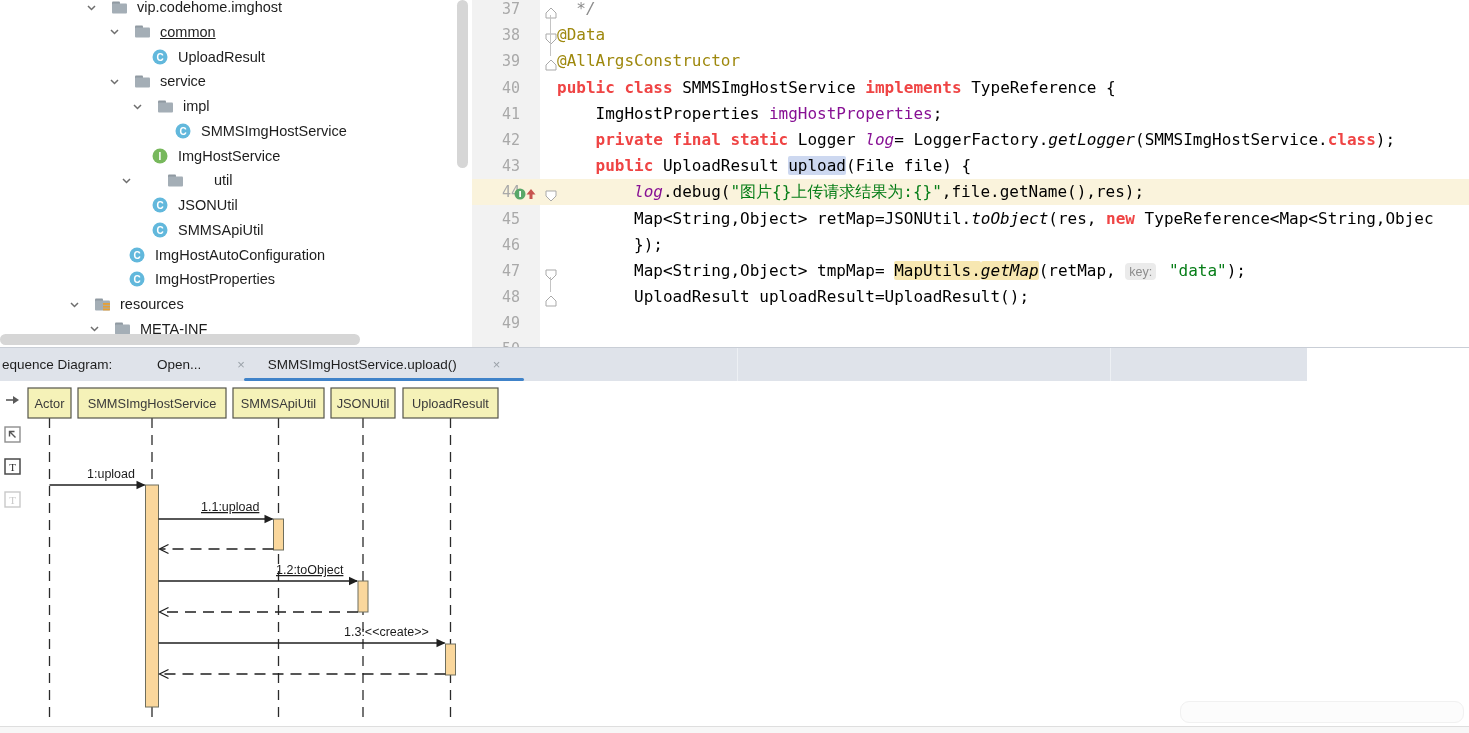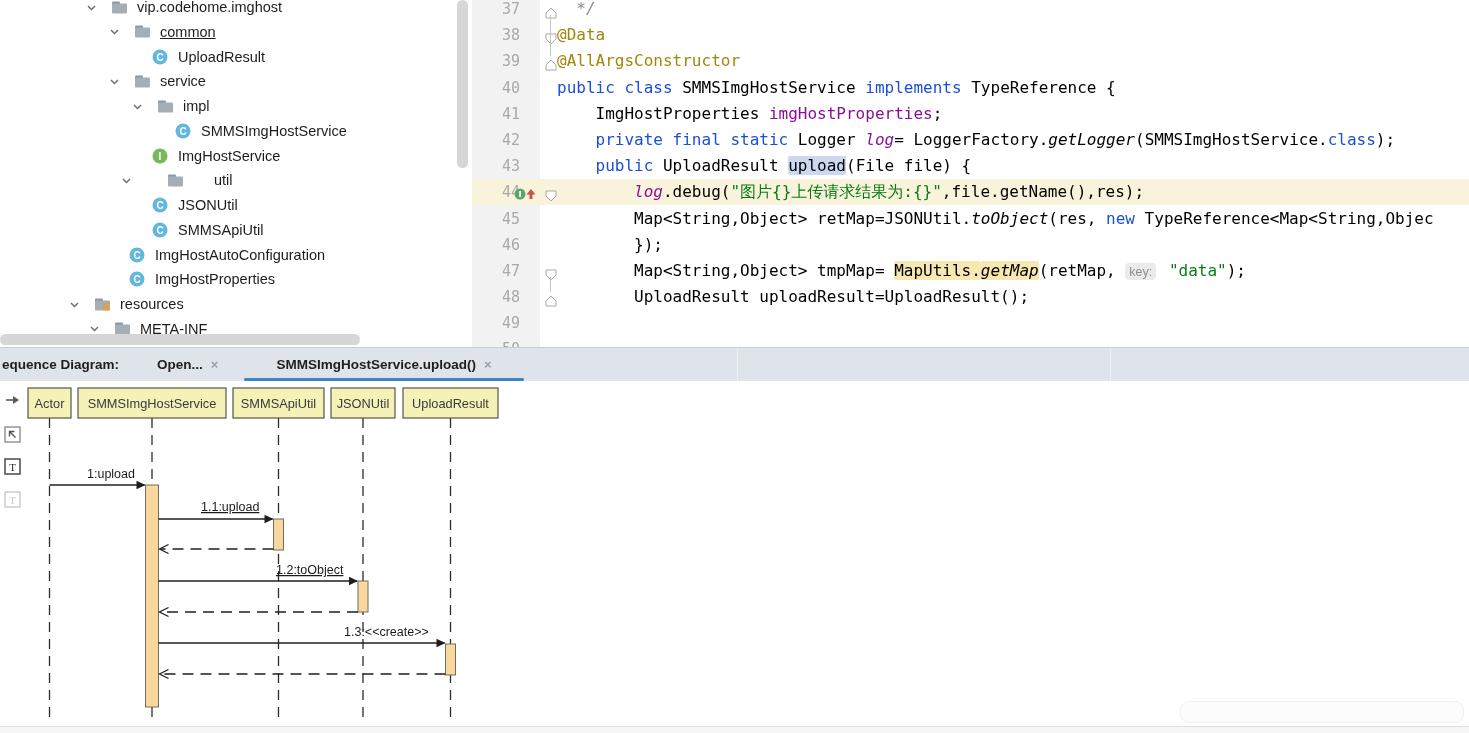--- a/index.html
+++ b/index.html
@@ -17,36 +17,36 @@
 
   
   #editor{position:absolute;left:472px;top:0;width:997px;height:347px;background:#fff;overflow:hidden;
           font-family:"DejaVu Sans Mono","Liberation Mono",monospace;font-size:16px;}
   #gutterbg{position:absolute;left:0;top:0;width:68px;height:347px;background:#F2F2F2;}
   #caretband{position:absolute;left:0;top:179px;width:997px;height:26.2px;background:#FAF3DC;}
   #glines{position:absolute;left:0;top:-4px;width:85px;}
   #clines{position:absolute;left:85px;top:-4px;right:0;}
   .erow{height:26.2px;line-height:26.2px;white-space:pre;}
   .num{display:inline-block;width:40px;text-align:right;color:#A9A9A9;font-size:15px;margin-left:8px;}
-  .kw{color:#1d4ed8;} .ann{color:#9E880D;} .str{color:#067D17;}
+  .kw{color:#ef4444;font-weight:bold;} .ann{color:#9E880D;} .str{color:#067D17;}
   .cmt{color:#8C8C8C;font-style:italic;} .fld{color:#871094;} .it{font-style:italic;}
   .hlc{background:#CDD8F0;border-radius:2px;}
   .hly{background:#F7E7B1;border-radius:2px;}
   .hint{background:#EBEBEB;color:#8C8C8C;font-size:12.5px;font-family:"Liberation Sans",sans-serif;
         border-radius:4px;padding:1.5px 4px;margin-right:3px;}
   .fold{position:absolute;left:73px;} 
   .foldline{position:absolute;left:78px;width:1px;background:#C4C4C4;}
   .ovricon{position:absolute;left:42px;}
 
   
   #toolwindow{position:absolute;left:0;top:347px;width:1469px;height:379px;background:#fff;
               border-top:1px solid #C9CED6;}
-  #tabbar{position:absolute;left:0;top:0;width:1469px;height:33px;background:#DFE3EA;font-weight:bold;}
+  #tabbar{position:absolute;left:0;top:0;width:1307px;height:33px;background:#DFE3EA;}
   .tabprefix{position:absolute;left:2px;top:0;height:33px;line-height:33px;font-size:13.5px;color:#1e1e1e;}
-  .tab{position:absolute;top:0;height:33px;display:flex;align-items:center;font-size:13.5px;color:#1e1e1e;cursor:default;}
+  .tab{position:absolute;top:0;height:33px;display:flex;align-items:center;font-size:13.5px;color:#1e1e1e;cursor:default;gap:28px;}
   #tab-open{left:157px;}
   #tab-active{left:244px;width:280px;justify-content:center;}
   .tab .x{color:#9AA1A8;margin-left:8px;font-size:13px;}
   #underline{position:absolute;left:244px;top:30px;width:280px;height:3px;background:#4083C9;border-radius:2px;}
   .tabdiv{position:absolute;top:0;width:1px;height:33px;background:#EDF0F4;}
   #iconstrip{position:absolute;left:0;top:33px;width:24px;height:345px;background:#fff;}
   .stripicon{position:absolute;left:3px;width:19px;height:19px;display:flex;align-items:center;justify-content:center;}
   #diag{position:absolute;left:0;top:33px;width:1469px;height:345px;}
   #diag-hscroll{position:absolute;left:1180px;top:353px;width:282px;height:20px;background:#FCFCFC;
                 border:1px solid #F1F1F1;border-radius:9px;}

